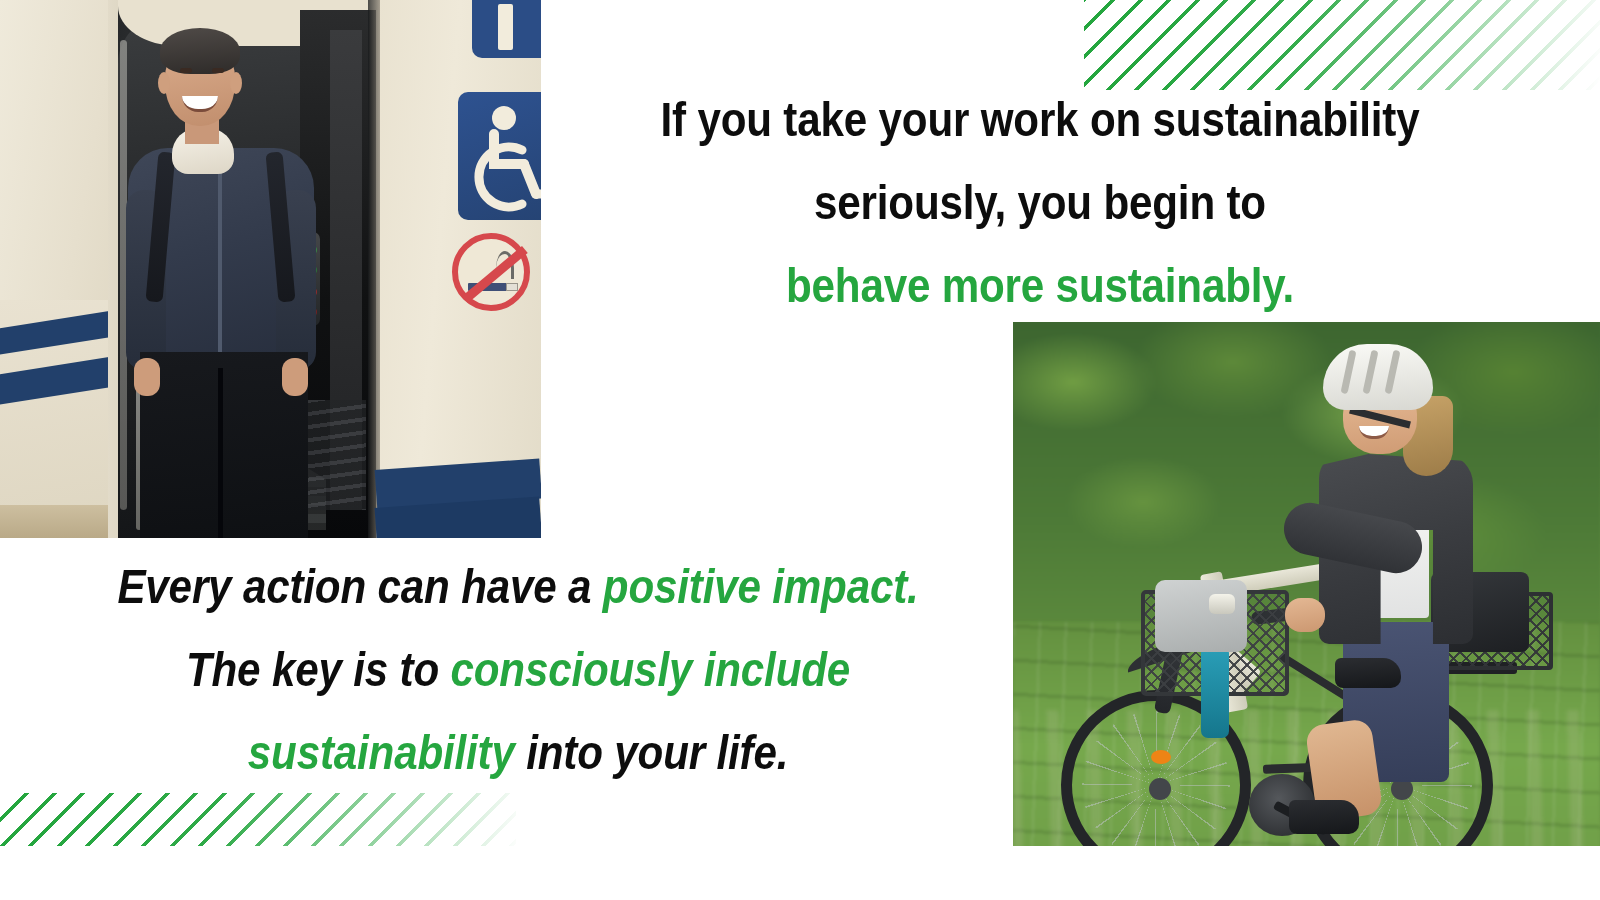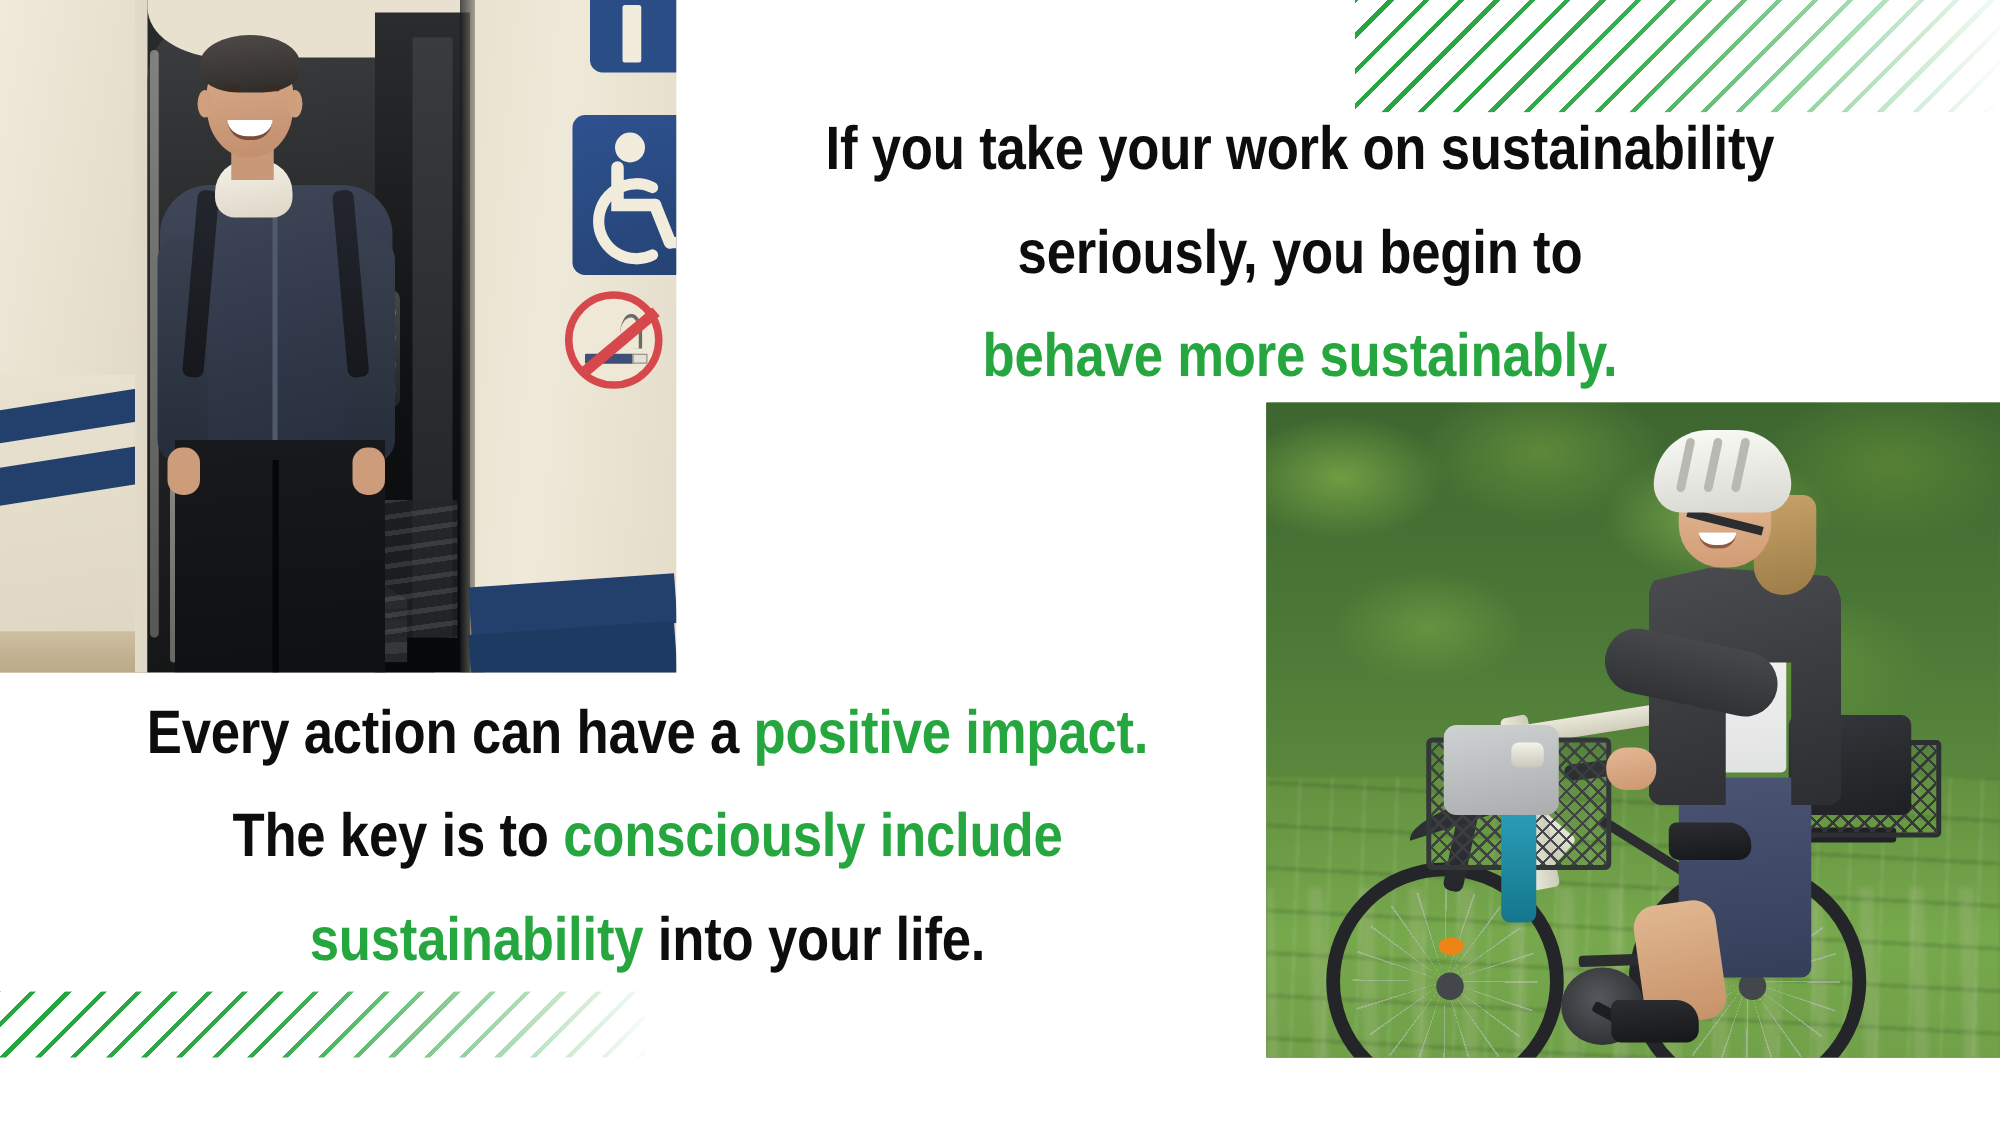--- a/index.html
+++ b/index.html
@@ -232,21 +232,21 @@
   .rd-shoe2 { left:322px; top:336px; width:66px; height:30px;
       background:linear-gradient(175deg,#2b2d31,#15171a); border-radius:6px 18px 10px 8px; }
 
   
   .quote { position:absolute; font-weight:700;
            font-family:"Liberation Sans Narrow","Liberation Sans", sans-serif;
            color:#0d0d0d; letter-spacing:-.2px; }
   #quote-top { left:560px; top:78px; width:960px; text-align:center;
                font-size:49px; line-height:83px; }
   #quote-bottom { left:28px; top:545px; width:980px; text-align:center;
-                  font-size:49px; line-height:83px; }
+                  font-size:49px; line-height:83px;font-style:italic; }
   .quote .ln { display:block; white-space:nowrap;
                transform:scaleX(.86); transform-origin:center center; }
   .hl { color:#25a63f; }
 </style>
 </head>
 <body>
 
 <div class="slide">
 
   <div class="photo" id="photo-train">

